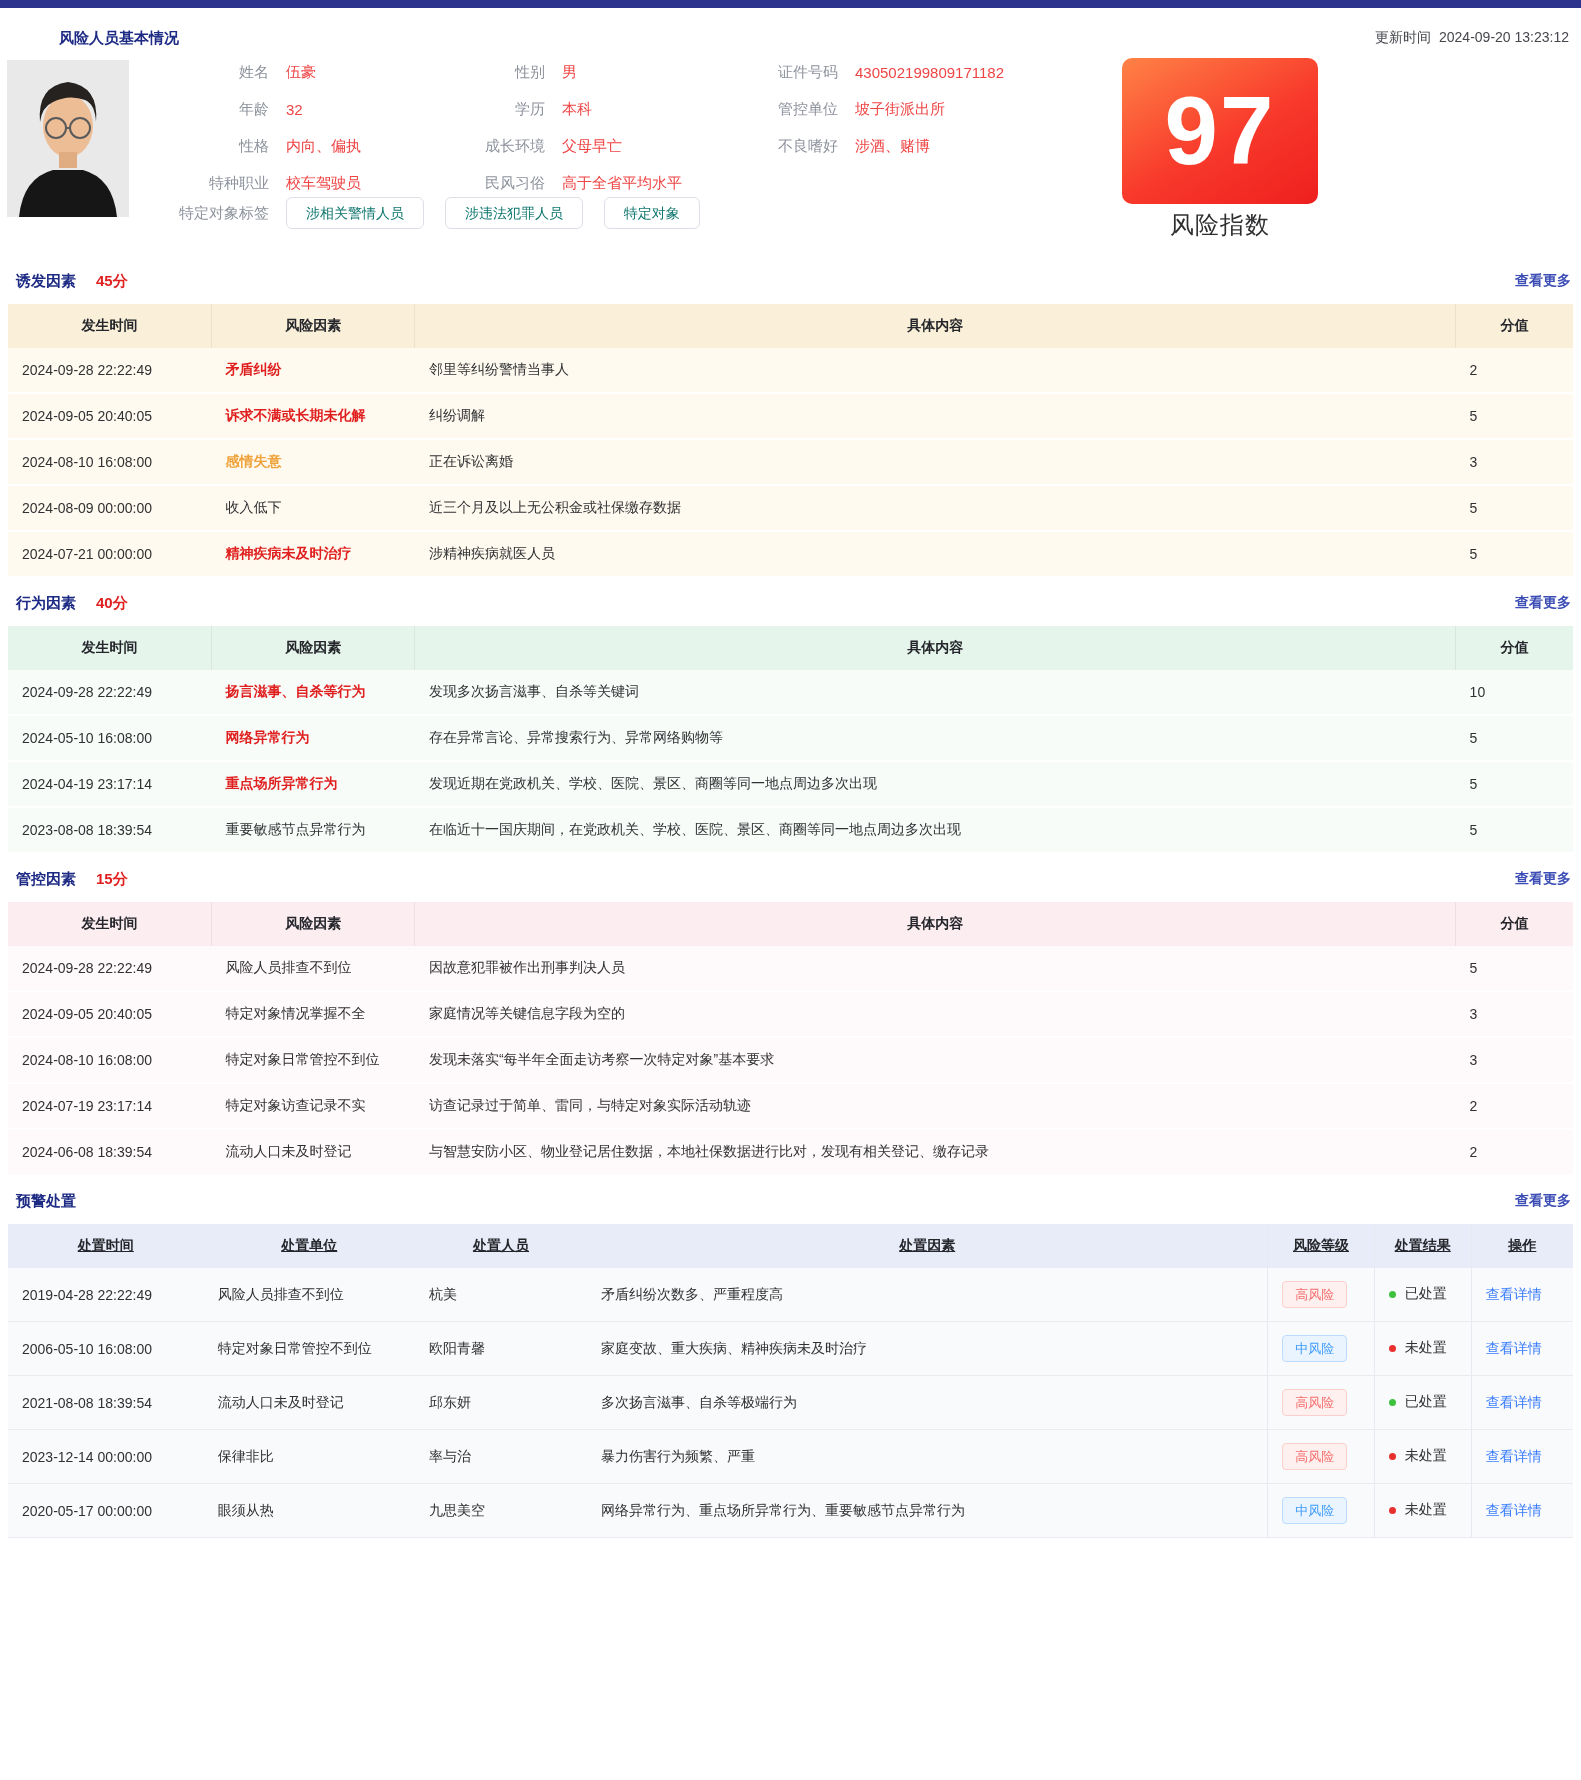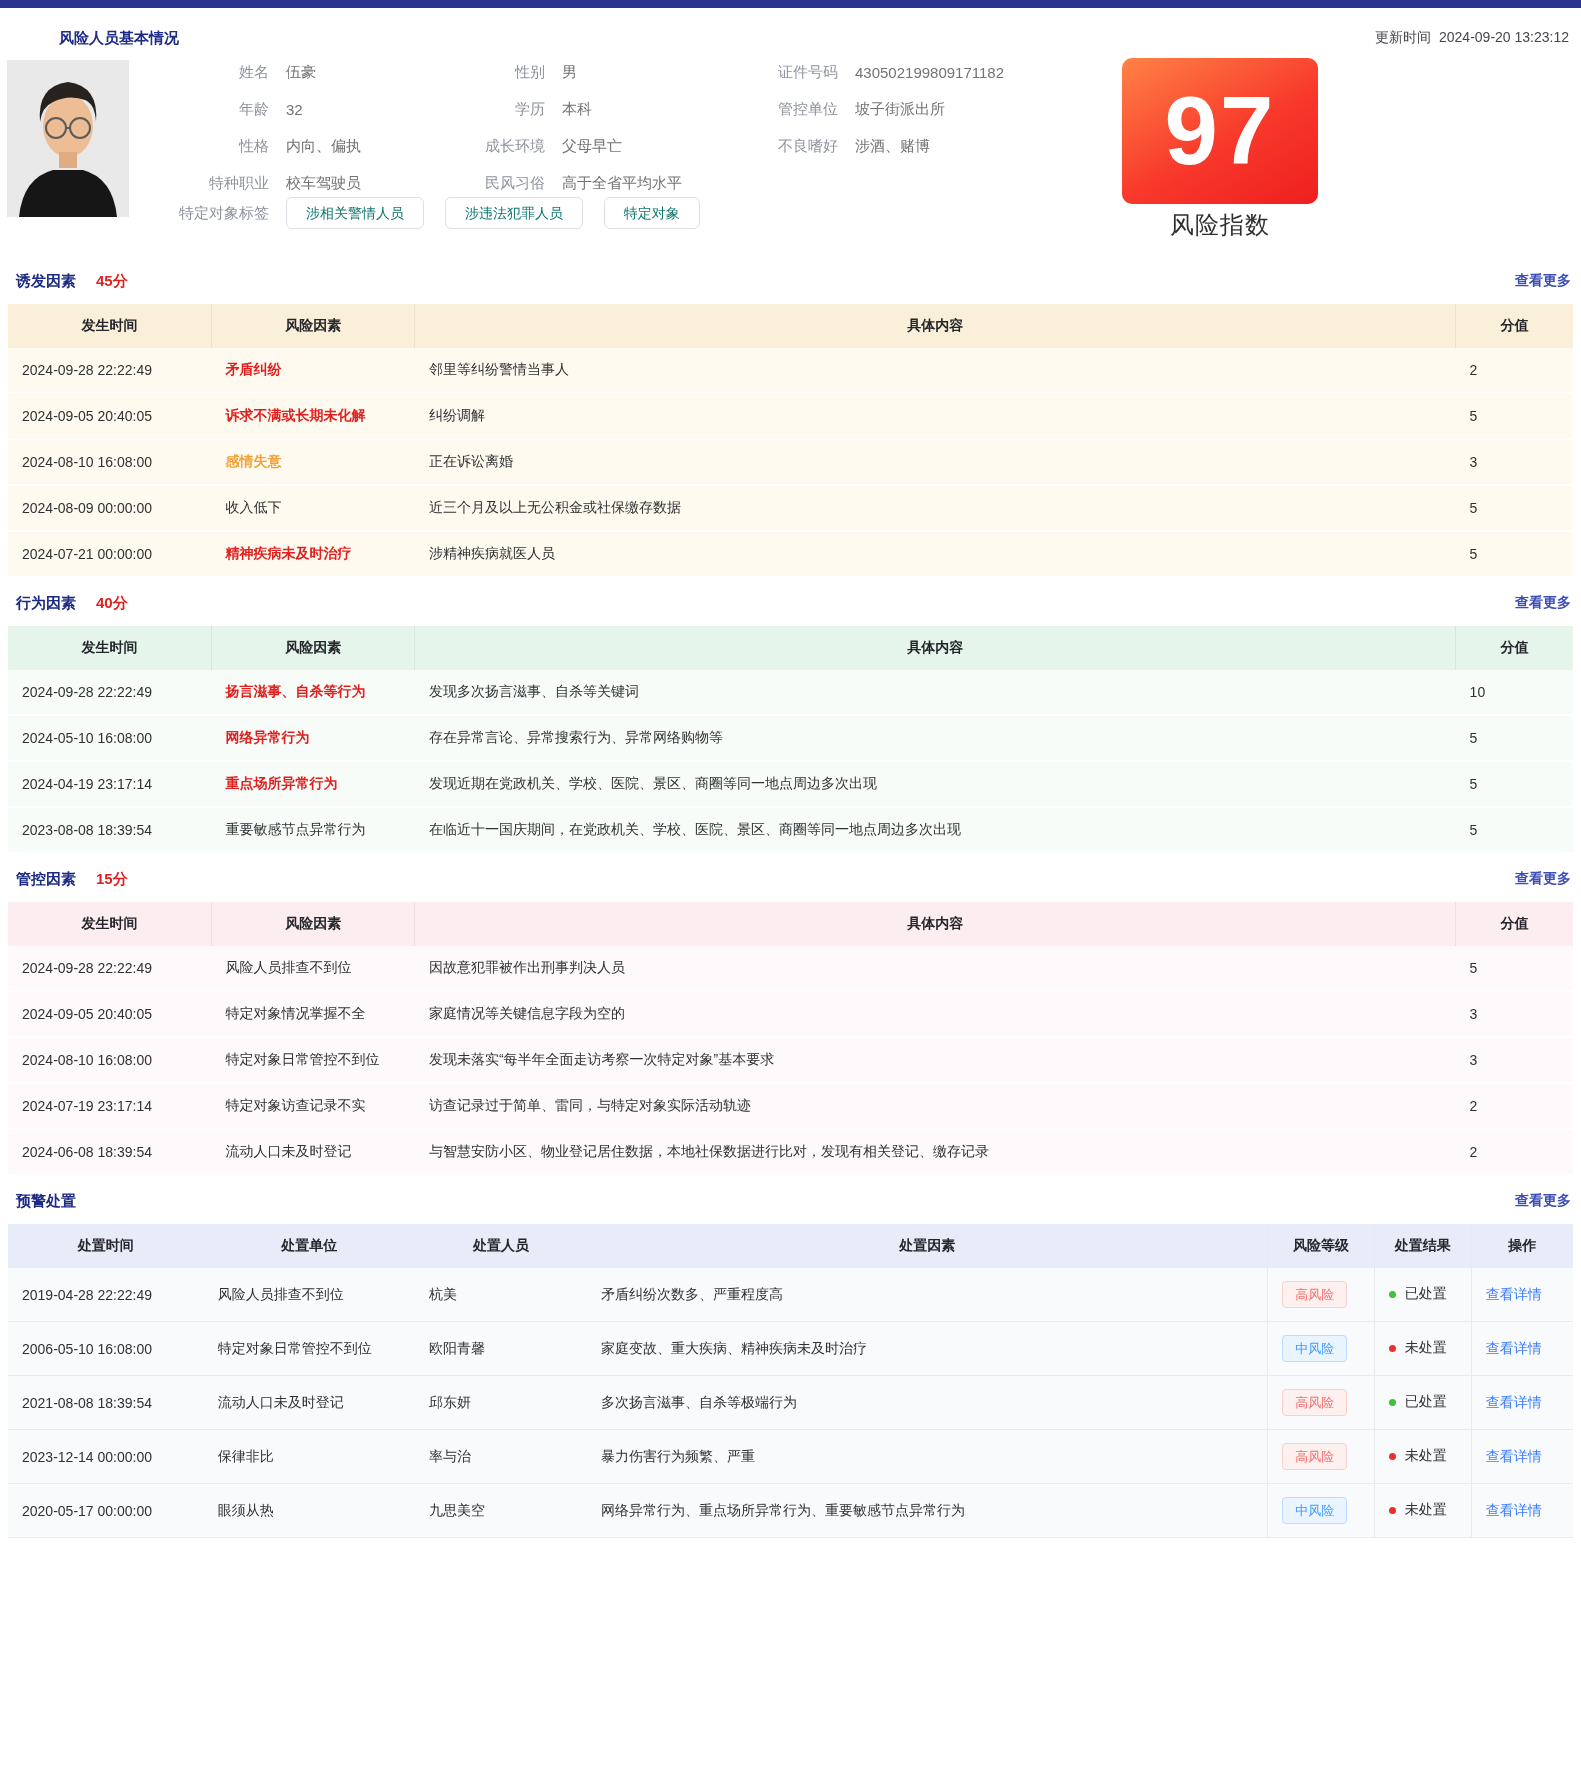--- a/index.html
+++ b/index.html
@@ -15,21 +15,21 @@
   .profile { position:relative; height:248px; }
   .page-title { position:absolute; left:16px; top:21px; font-size:15px; font-weight:700; color:#1d2b84;margin-left:43px; }
   .update-time { position:absolute; right:12px; top:21px; font-size:14px; color:#45474d; }
   .update-time span { margin-left:4px; }
   .photo { position:absolute; left:7px; top:52px; width:122px; height:157px; background:#eaeaea; overflow:hidden; }
   .info-col { position:absolute; top:46px; }
   .col1 { left:125px; }  .col2 { left:420px; }  .col3 { left:712px; }
   .field { height:37px; display:flex; align-items:center; font-size:15px; white-space:nowrap; }
   .flabel { display:inline-block; text-align:right; color:#8d929c; }
   .col1 .flabel { width:144px; } .col2 .flabel { width:125px; } .col3 .flabel { width:126px; }
-  .fvalue { margin-left:17px; color:#737373; }
+  .fvalue { margin-left:17px; color:#ef4444; }
   .tags-row { position:absolute; left:125px; top:196px; display:flex; align-items:center; }
   .tags-label { display:inline-block; width:144px; text-align:right; color:#8d929c; font-size:15px; }
   .tag-pill { margin-left:17px; border:1px solid #dcdfe6; border-radius:6px; background:#fff;
               padding:7px 19px; font-size:14px; color:#0f766e; white-space:nowrap; }
   .score-box { position:absolute; left:1122px; top:50px; width:196px; height:146px; border-radius:10px;
                background:linear-gradient(150deg,#ff8246 0%,#f8392b 55%,#ee1f1f 100%);
                display:flex; align-items:center; justify-content:center; }
   .score-num { color:#fff; font-size:96px; font-weight:700; line-height:1; letter-spacing:2px; }
   .score-label { position:absolute; left:1122px; top:201px; width:196px; text-align:center;
                  font-size:24px; color:#2e2e30; letter-spacing:1px; }
@@ -54,21 +54,21 @@
   .theme-green tbody td { background:#f7fcf9; border-bottom:2px solid #ffffff; }
   .theme-pink  thead th { background:#fcedf0; }
   .theme-pink  tbody td { background:#fef9fa; border-bottom:2px solid #ffffff; }
   .factor.red    { color:#e01f1f; font-weight:700; }
   .factor.orange { color:#efa23a; font-weight:600; }
   .factor.plain  { color:#303133; }
 
   
   .wtab col.w1{width:12.5%} .wtab col.w2{width:13.5%} .wtab col.w3{width:11%} .wtab col.w4{width:43.5%}
   .wtab col.w5{width:6.8%}  .wtab col.w6{width:6.2%}  .wtab col.w7{width:6.5%}
-  .theme-warn thead th { background:#e8ebf8; }
+  .theme-warn thead th { background:#e8ebf8;text-decoration:underline; }
   .theme-warn tbody td { background:#f9fafc; border-bottom:1px solid #e9ebf1; }
   .theme-warn th:nth-child(n+5), .theme-warn td:nth-child(n+5) { border-left:1px solid #e7e9f0; }
   .badge { display:inline-block; font-size:13px; line-height:1; padding:6px 12px; border-radius:4px; }
   .badge.high { color:#f56c6c; background:#fdf0ef; border:1px solid #fbd0cc; }
   .badge.mid  { color:#3f9bfa; background:#eaf4ff; border:1px solid #bcdcff; }
   .dot { display:inline-block; width:7px; height:7px; border-radius:50%; margin-right:9px; vertical-align:middle; }
   .dot.done   { background:#3ec13e; }
   .dot.undone { background:#e8312f; }
   .result-text { vertical-align:middle; }
   .detail-link { color:#3a7dfc; text-decoration:none; cursor:pointer; }

